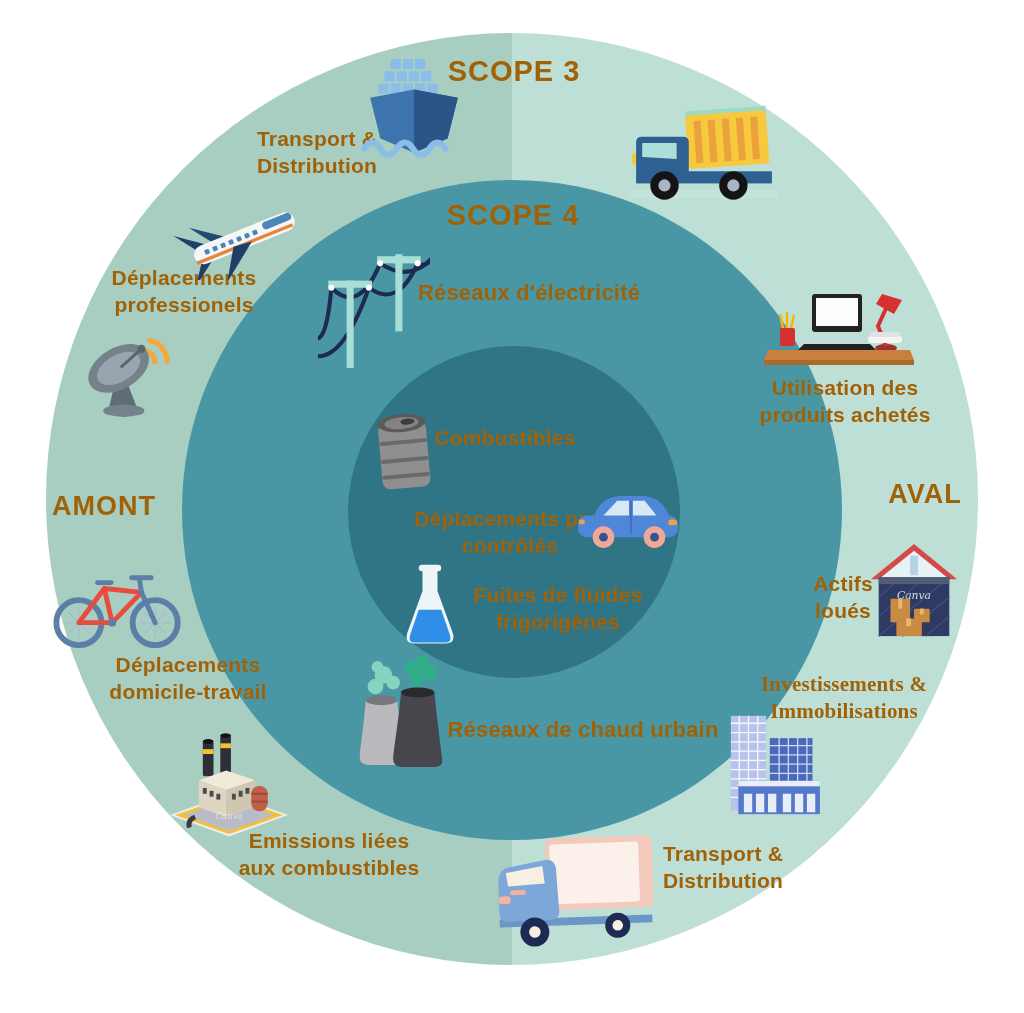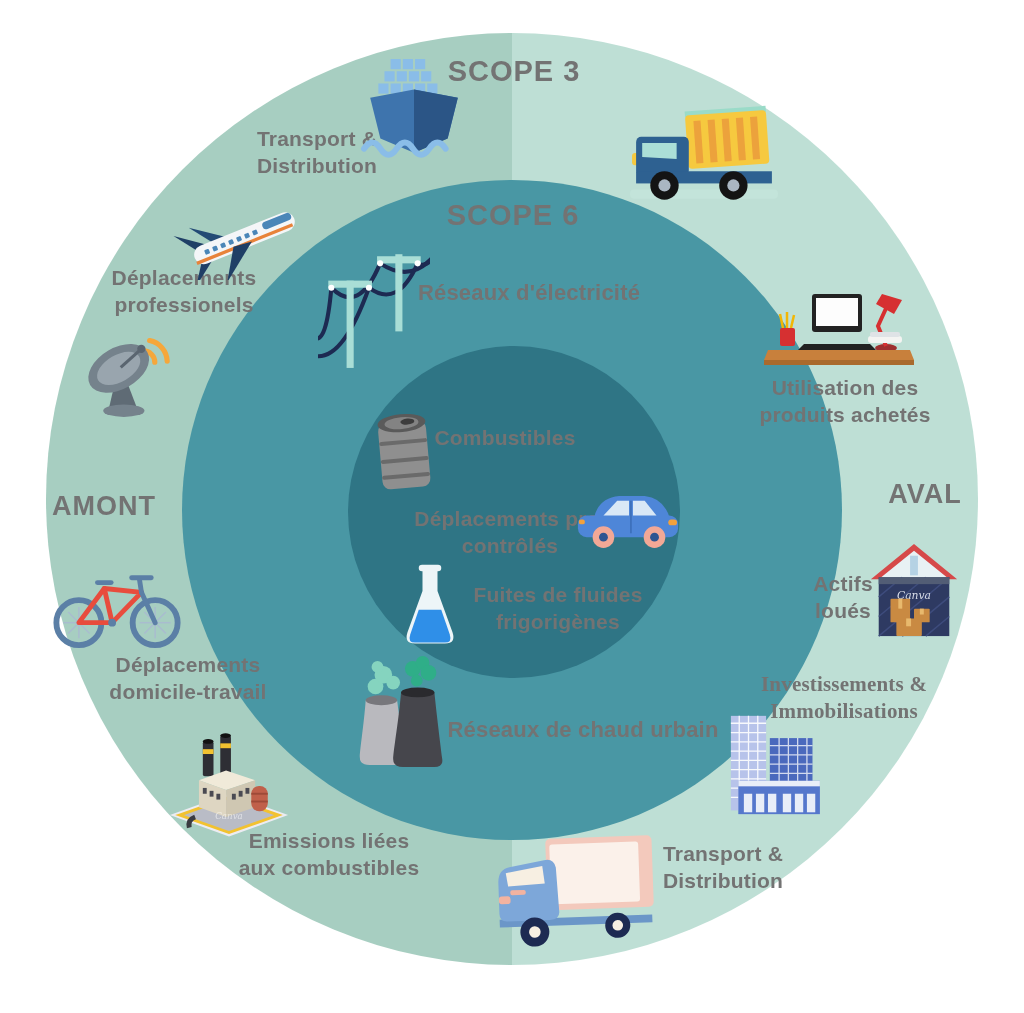--- a/index.html
+++ b/index.html
@@ -3,40 +3,40 @@
 <meta charset="utf-8">
 <style>
   html,body{margin:0;padding:0;background:#ffffff;}
   .canvas{position:relative;width:1024px;height:1013px;background:#ffffff;overflow:hidden;
           font-family:"Liberation Sans", sans-serif;}
   .ring{position:absolute;border-radius:50%;}
   .outer{left:46px;top:33px;width:932px;height:932px;
          background:linear-gradient(90deg,#a7cec1 50%,#bedfd5 50%);}
   .middle{left:182px;top:180px;width:660px;height:660px;background:#4997a4;}
   .inner{left:348px;top:346px;width:332px;height:332px;background:#2f7585;}
-  .lbl{position:absolute;transform:translate(-50%,-50%);color:#737373;font-weight:bold;
+  .lbl{position:absolute;transform:translate(-50%,-50%);color:#a16207;font-weight:bold;
        text-align:center;white-space:pre-line;line-height:1.3;font-size:21px;
        letter-spacing:.2px;}
   .scope-title{font-size:29px;letter-spacing:1px;}
   .side-title{font-size:27px;letter-spacing:1px;}
   .oneline{font-size:22px;}
   .icon{position:absolute;}
   .icon svg{width:100%;height:100%;display:block;}
 </style>
 </head>
 <body>
 
 <div class="canvas">
 
   <div class="ring outer"></div>
   <div class="ring middle"></div>
   <div class="ring inner"></div>
 
   <div class="lbl scope-title" style="left:514px;top:72px;">SCOPE 3</div>
-  <div class="lbl scope-title" style="left:513px;top:216px;">SCOPE 6</div>
+  <div class="lbl scope-title" style="left:513px;top:216px;">SCOPE 4</div>
   <div class="lbl side-title" style="left:104px;top:507px;">AMONT</div>
   <div class="lbl side-title" style="left:925px;top:495px;">AVAL</div>
 
   <div class="lbl" style="left:317px;top:152px;">Transport &amp;
 Distribution</div>
   <div class="lbl" style="left:184px;top:291px;">Déplacements
 professionels</div>
   <div class="lbl" style="left:845px;top:401px;">Utilisation des
 produits achetés</div>
   <div class="lbl" style="left:843px;top:597px;">Actifs

